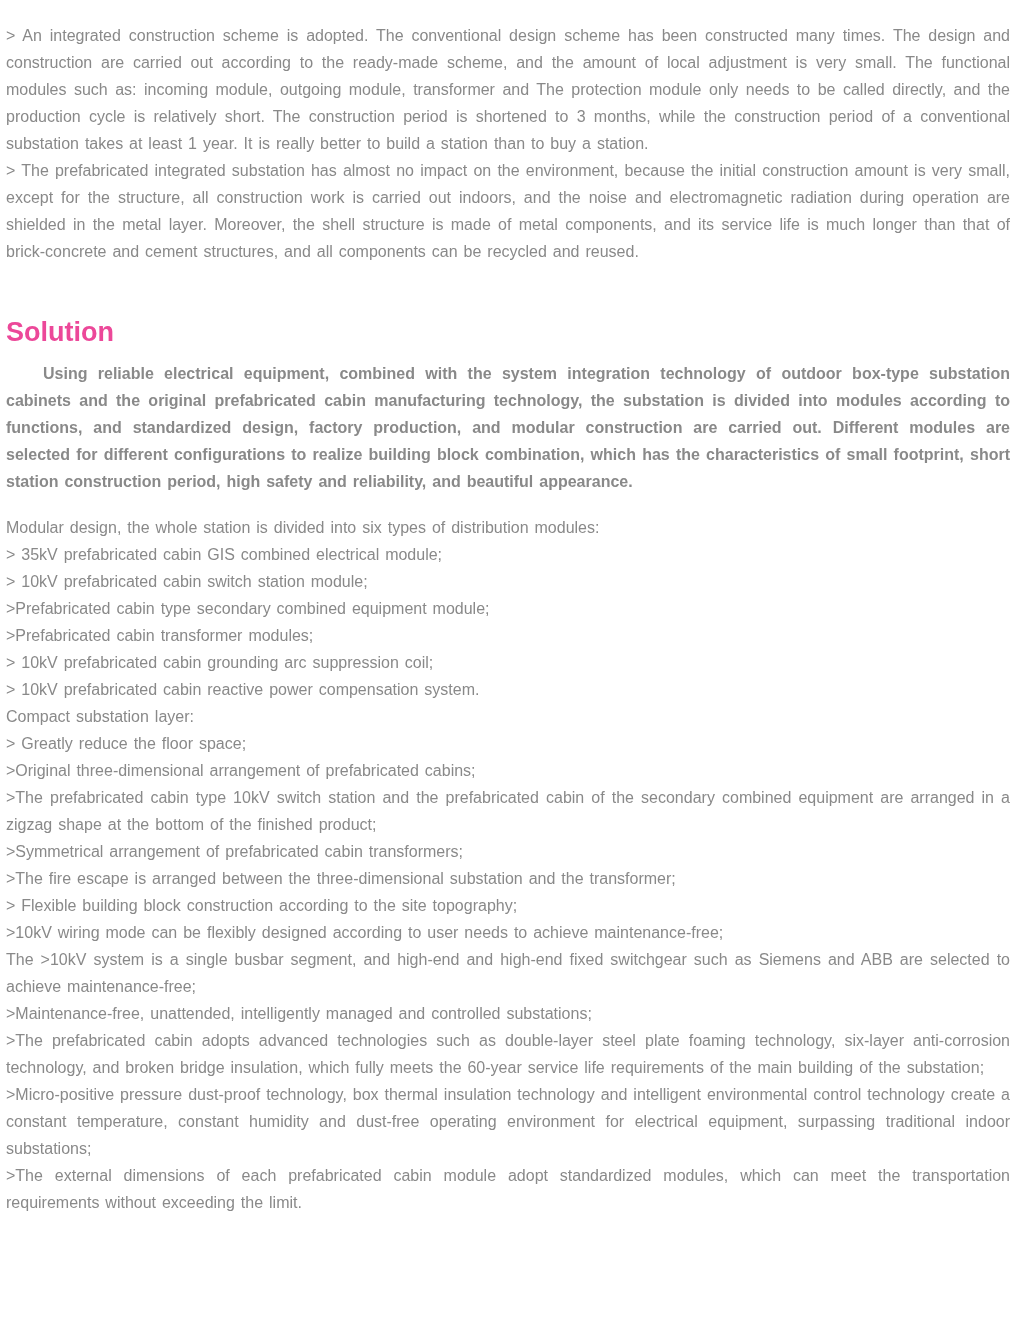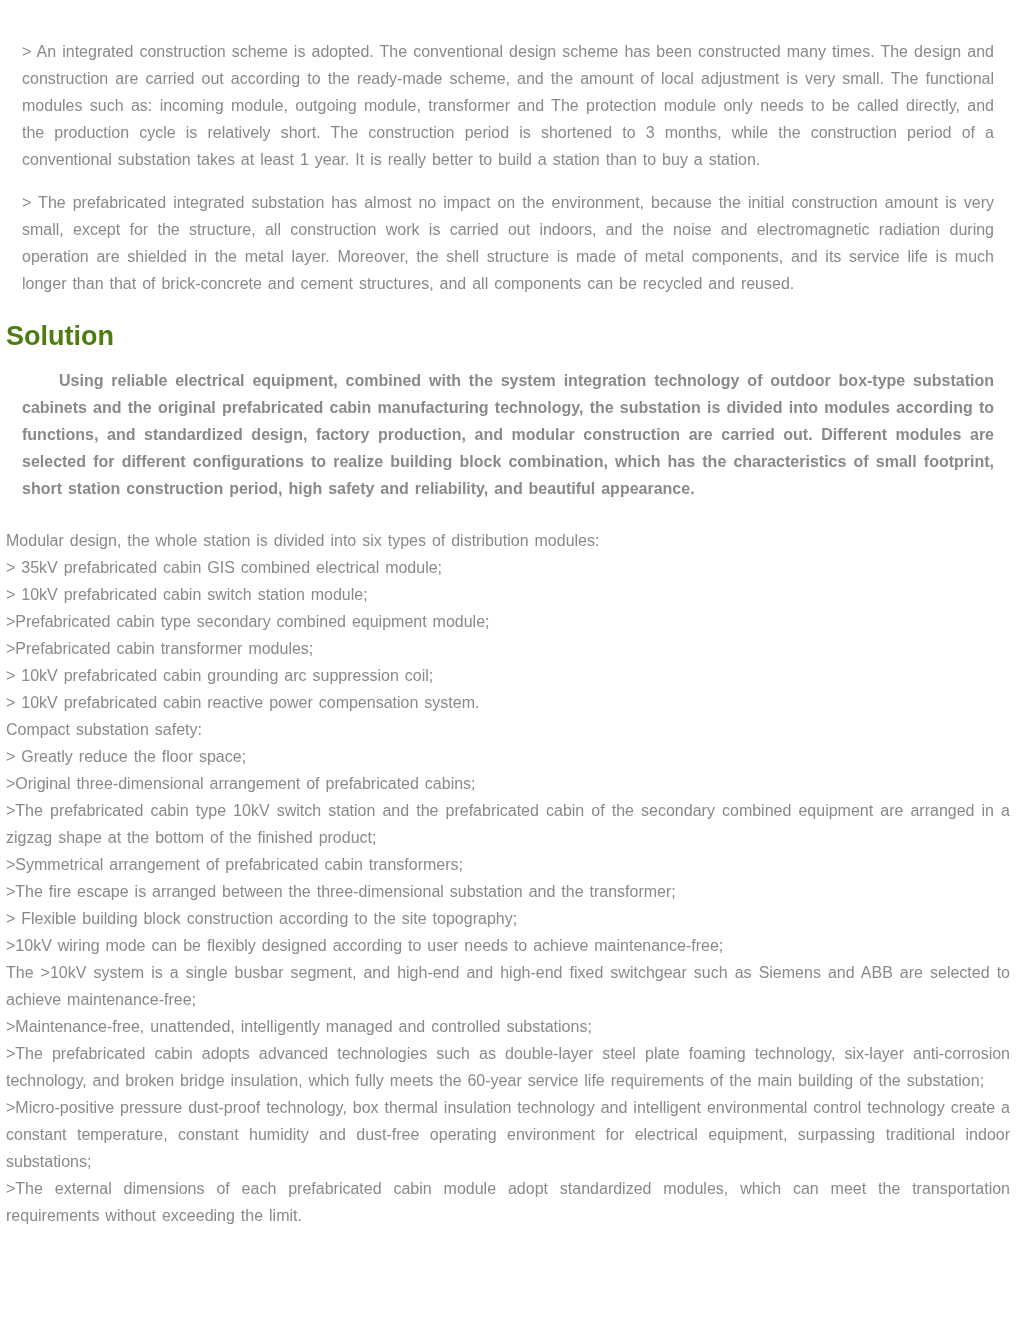--- a/index.html
+++ b/index.html
@@ -16,37 +16,37 @@
   .page {
     box-sizing: border-box;
     width: 1020px;
     padding: 22px 10px 0 6px;
     color: #898989;
     font-size: 16px;
     line-height: 27px;
     word-spacing: 1.5px;
   }
   .para {
-    margin: 16px;
+    margin: 0;
     text-align: justify;
   }
   .heading {
-    color: #4d7c0f;
+    color: #ec4899;
     font-size: 27px;
     line-height: 30px;
     font-weight: bold;
-    margin: 24px 0 13px 0;
+    margin: 52px 0 13px 0;
     word-spacing: 0;
   }
   .para.indent {
     text-indent: 37px;
     font-weight: bold;
   }
   .lines {
-    margin-top: 25px;
+    margin-top: 19px;
   }
   .line {
     margin: 0;
     text-align: justify;
   }
 </style>
 </head>
 <body>
 
 <div class="page">
@@ -71,21 +71,21 @@
       <p class="line">&gt; 10kV prefabricated cabin switch station module;</p>
 
       <p class="line">&gt;Prefabricated cabin type secondary combined equipment module;</p>
 
       <p class="line">&gt;Prefabricated cabin transformer modules;</p>
 
       <p class="line">&gt; 10kV prefabricated cabin grounding arc suppression coil;</p>
 
       <p class="line">&gt; 10kV prefabricated cabin reactive power compensation system.</p>
 
-      <p class="line">Compact substation safety:</p>
+      <p class="line">Compact substation layer:</p>
 
       <p class="line">&gt; Greatly reduce the floor space;</p>
 
       <p class="line">&gt;Original three-dimensional arrangement of prefabricated cabins;</p>
 
 
       <p class="line">&gt;The prefabricated cabin type 10kV switch station and the prefabricated cabin of the secondary combined equipment are arranged in a zigzag shape at the bottom of the finished product;</p>
 
       <p class="line">&gt;Symmetrical arrangement of prefabricated cabin transformers;</p>
 

